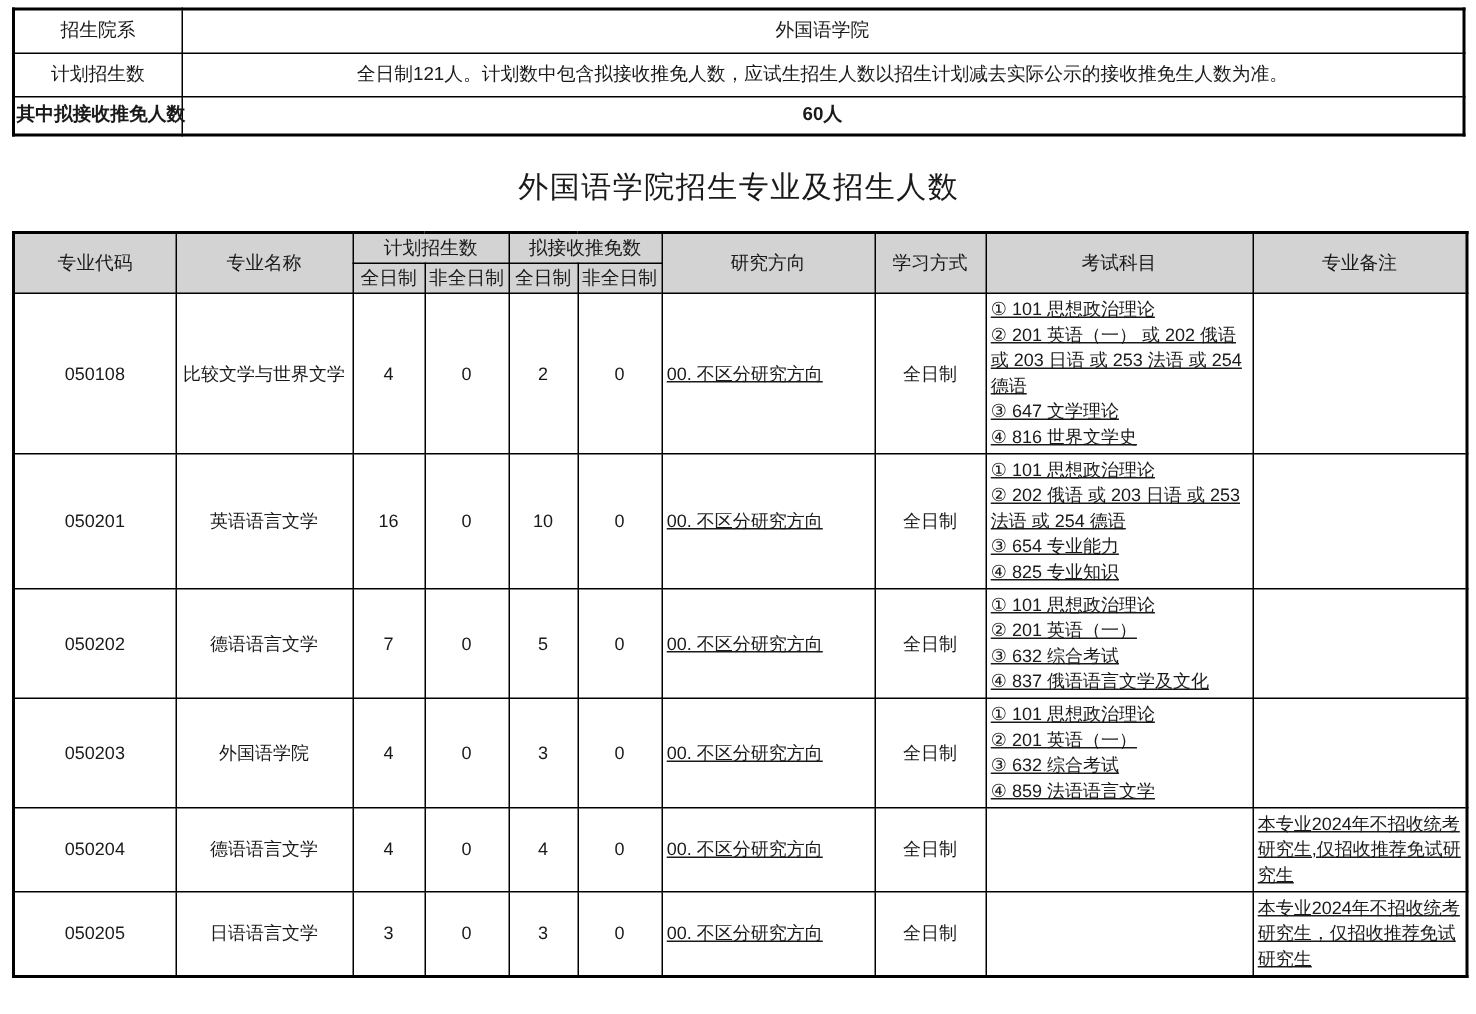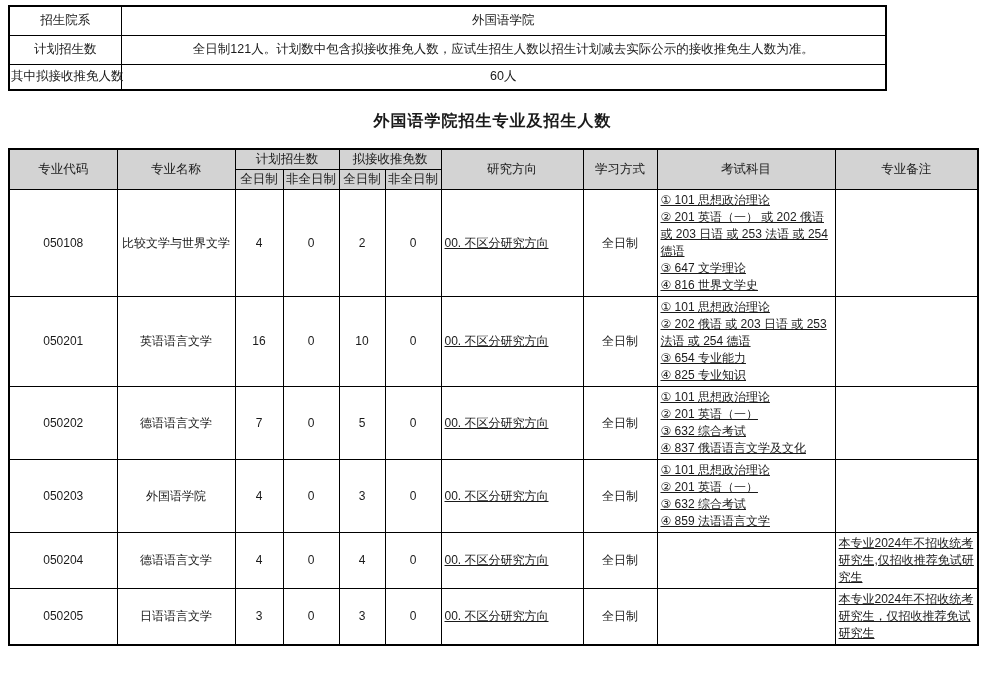--- a/index.html
+++ b/index.html
@@ -4,36 +4,36 @@
 <style>
   * { box-sizing: border-box; }
   html, body { margin: 0; padding: 0; background: #ffffff; }
   body {
     width: 984px; height: 676px;
     font-family: "Liberation Sans", "DejaVu Sans", sans-serif;
     color: #1a1a1a;
   }
   .page { width: 984px; height: 676px; padding: 5px 7px 0 8px; }
 
-  table { border-collapse: collapse; width: 879px; table-layout: fixed; }
+  table { border-collapse: collapse; width: 969px; table-layout: fixed; }
   table.bordered { border: 2px solid #000; }
   td, th { border: 1px solid #000; font-weight: normal; }
 
   
   .info-table td { font-size: 12.5px; line-height: 19px; padding: 2px 4px; vertical-align: middle; }
   .info-table .lbl { text-align: center; white-space: nowrap; padding: 2px 1px; }
   .info-table .val { text-align: center; }
   .info-table tr:nth-child(1) td { height: 29px; }
   .info-table tr:nth-child(2) td { height: 29px; }
-  .info-table tr:nth-child(3) td { height: 26px; }
+  .info-table tr:nth-child(3) td { height: 26px; font-weight: bold; }
   .info-table tr:nth-child(4) td { height: 39px; }
 
   
   .title {
-    text-align: center; font-size: 16px; font-weight: bold;
+    text-align: center; font-size: 20px; font-weight: normal;
     margin: 20px 0 16px 0; width: 969px; letter-spacing: 1px;
   }
 
   
   .prog-table th {
     background: #d3d3d3; font-size: 12.5px; text-align: center;
     padding: 1px 2px; height: 20px; vertical-align: middle;
   }
   .prog-table td {
     font-size: 12px; line-height: 17px; text-align: center;

